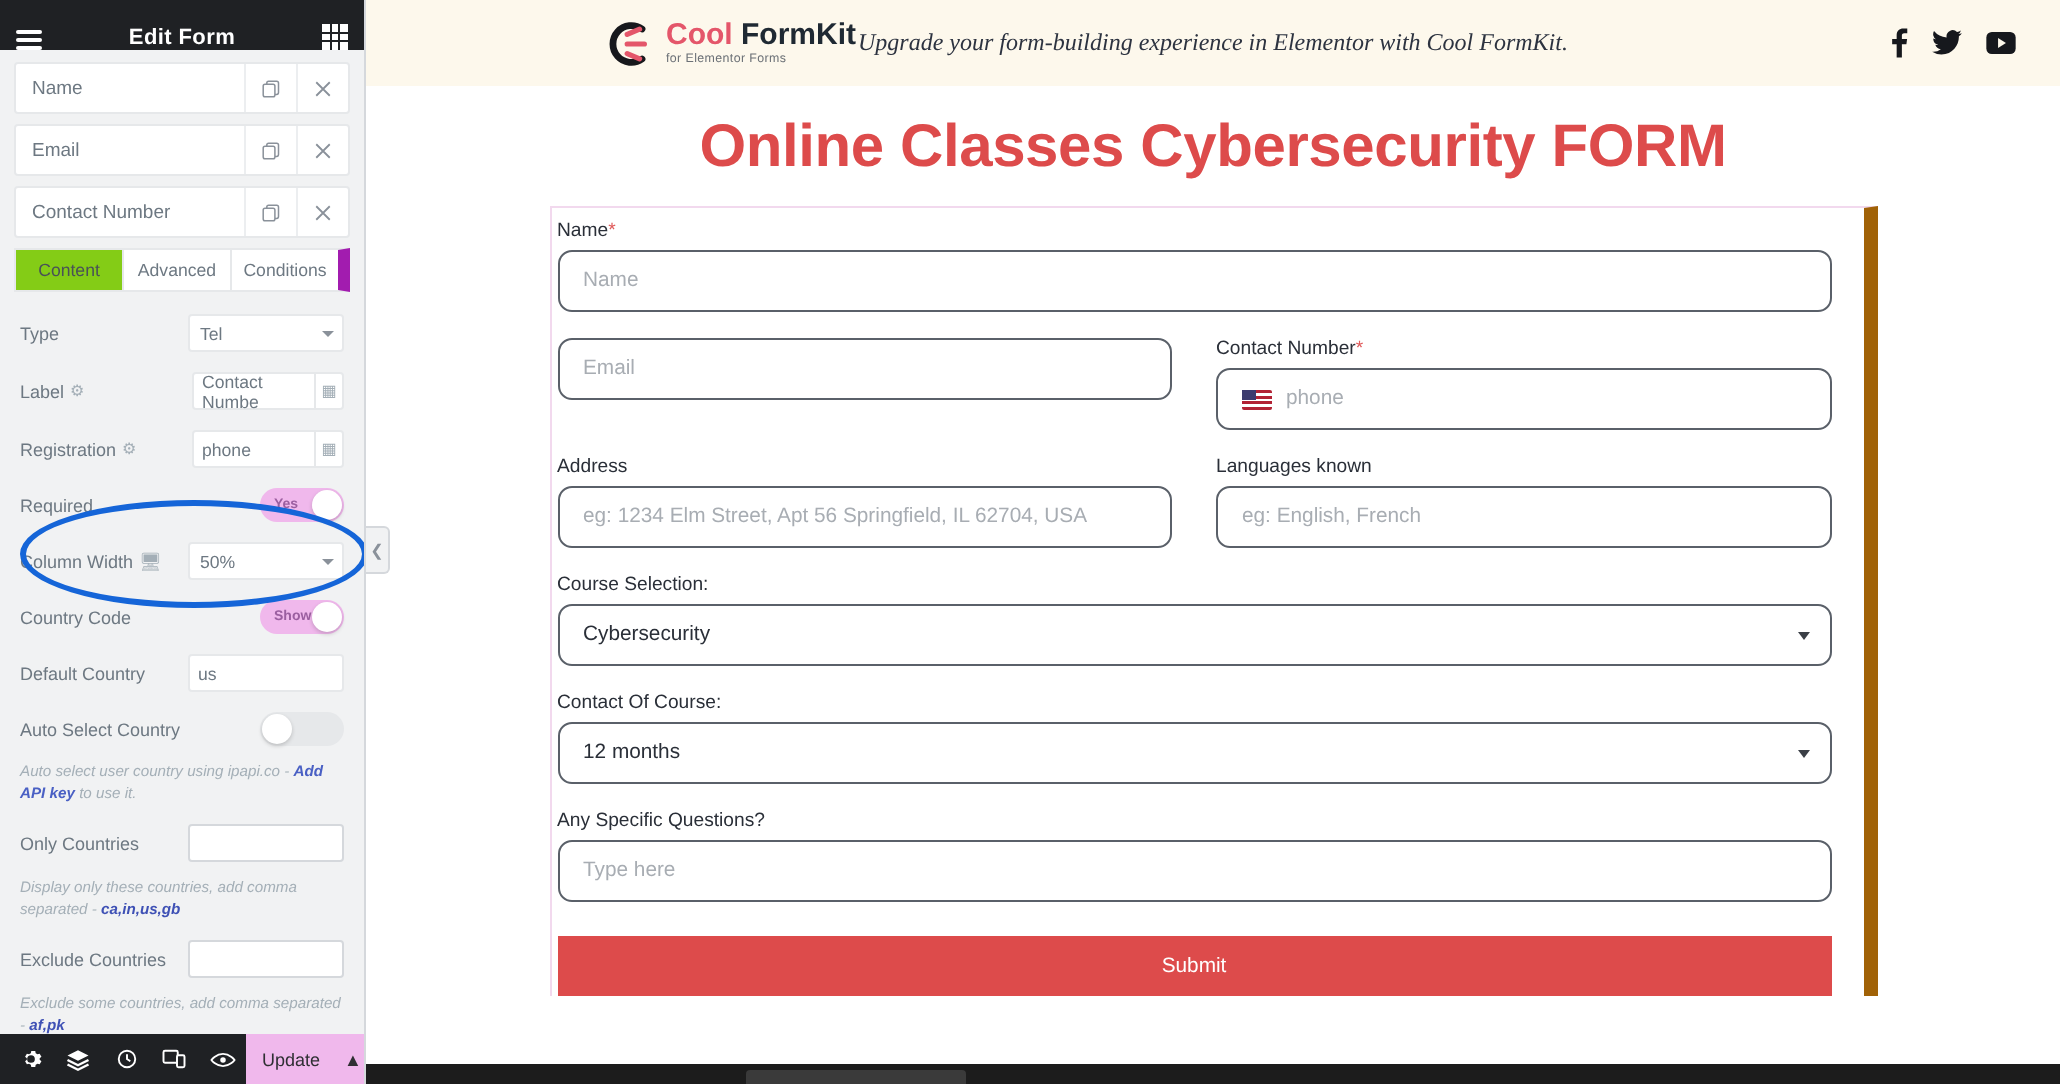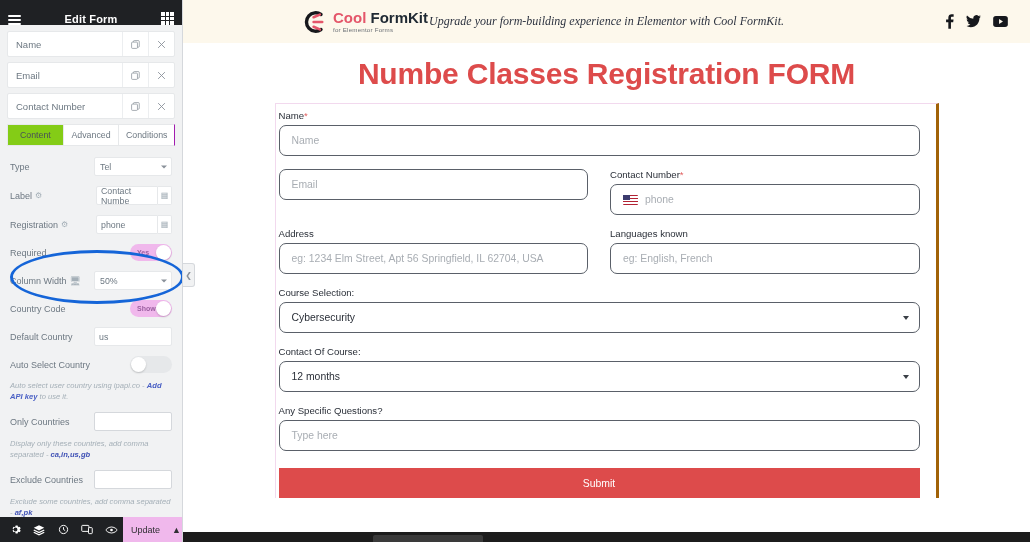--- a/index.html
+++ b/index.html
@@ -62,21 +62,21 @@
   }
   .rep-btn svg { display:block; }
 
   
   .tabs { display:flex; margin-top: 2px; margin-bottom: 6px; }
   .tab {
     flex:1; text-align:center; font-size: 8.8px; color:#6d7882;
     padding: 5px 0; background:#ffffff; border:1px solid #e6e8ea;
     border-right: none; cursor:pointer; white-space:nowrap;
   }
-  .tab:last-child { border-right: 1px solid #a21caf; }
+  .tab:last-child { border-right: 6px solid #a21caf; }
   .tab.active { background:#84cc16; color:#495157; font-weight: normal; }
 
   
   .ctrl {
     display:flex; align-items:center; justify-content: space-between;
     padding: 5px 3px; min-height: 22px;
   }
   .ctrl-label {
     font-size: 9px; color:#6d7882; display:flex; align-items:center; gap:3px;
     white-space: nowrap;
@@ -194,21 +194,21 @@
   .socials { margin-left:auto; display:flex; align-items:center; gap: 12px; z-index:3; }
   .soc { color:#16181d; cursor:pointer; display:flex; }
 
   .form-title {
     text-align:center; color:#dd4b4b; font-size: 30px;
     font-weight: bold; padding: 14px 0 12px 0; letter-spacing:-.2px;
   }
 
   .form-wrap {
     width: 664px; margin: 0 auto; background:#ffffff;
-    border-left: 1px solid #f2d9ee; border-right: 3px solid #a16207;
+    border-left: 1px solid #f2d9ee; border-right: 7px solid #a16207;
     border-top: 1px solid #f2d9ee;
     padding: 6px 16px 0 3px;
   }
   .row { display:flex; gap: 22px; padding: 0 0 13px 0; }
   .fld { flex:1; min-width:0; }
   .flabel {
     font-size: 9.6px; color:#2a2f38; margin-bottom: 4px; display:block;
   }
   .req { color:#e05c5c; }
   .fin {
@@ -531,21 +531,21 @@
         </span>
         <span class="soc">
           <svg width="15" height="11" viewBox="0 0 16 12" fill="currentColor">
               <rect x="0" y="0" width="16" height="12" rx="3"></rect>
               <path d="M6.4 3.3l4.3 2.7-4.3 2.7z" fill="#fdf8ec"></path>
             </svg>
         </span>
       </div>
     </div>
 
-    <div class="form-title">Numbe Classes Registration FORM</div>
+    <div class="form-title">Online Classes Cybersecurity FORM</div>
 
     <div class="form-wrap">
 
       <div class="row">
         <div class="fld">
           <label class="flabel"><span>Name</span><span class="req">*</span></label>
           <div class="fin">
             <span>Name</span>
           </div>
         </div>

